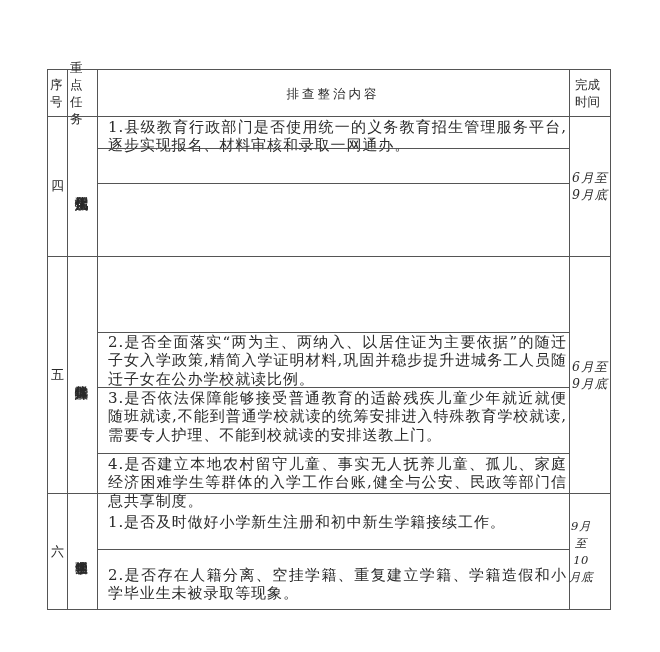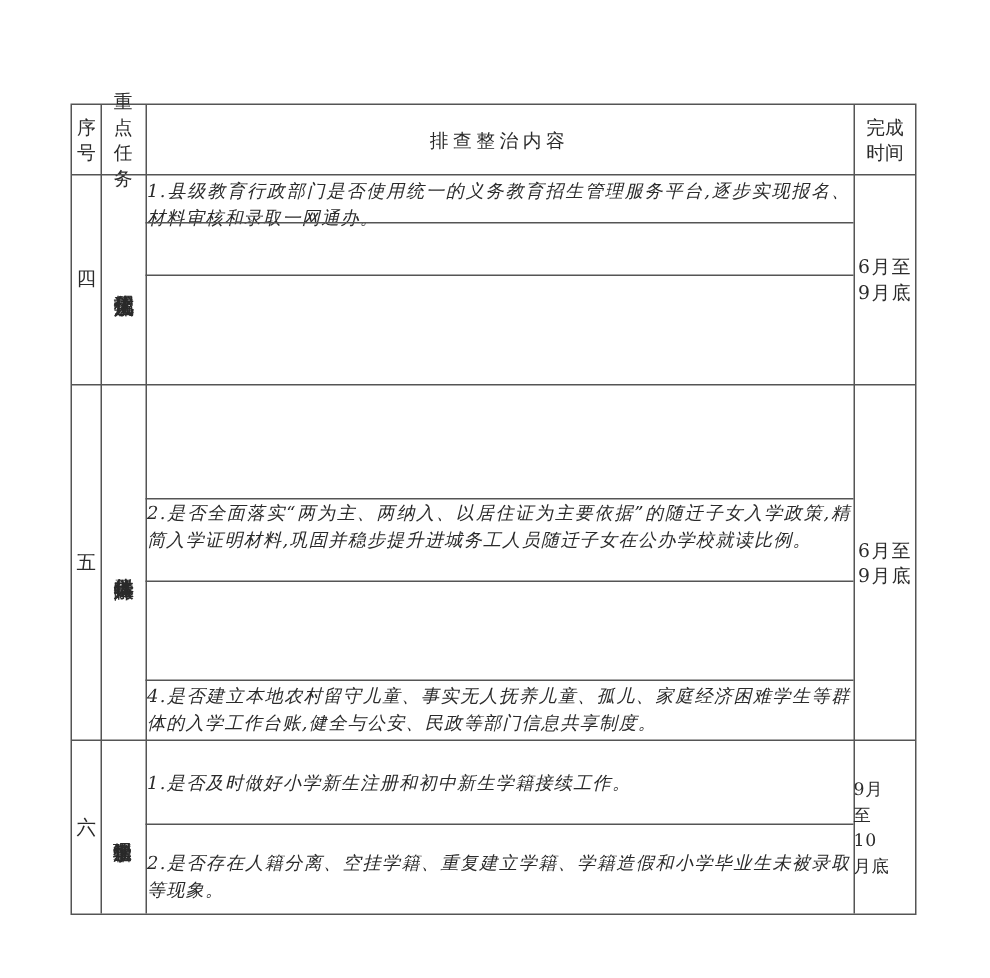--- a/index.html
+++ b/index.html
@@ -3,30 +3,30 @@
 <meta charset="utf-8">
 <style>
   html, body { margin: 0; padding: 0; background: #ffffff; }
   body { width: 660px; height: 652px; position: relative; overflow: hidden;
          font-family: "DejaVu Serif", "Liberation Serif", serif; color: #2a2a2a; }
   .tbl { position: absolute; left: 47px; top: 69px; width: 564px; height: 541px;
          border: 1.5px solid #555; box-sizing: border-box; }
   .cell { position: absolute; box-sizing: border-box; }
   .vline { position: absolute; top: 0; bottom: 0; width: 0; border-left: 1.2px solid #555; }
   .hline { position: absolute; height: 0; border-top: 1.2px solid #555; }
-  .hdr { font-size: 12.5px; line-height: 17px; text-align: center; display: flex;
+  .hdr { font-size: 12.5px; line-height: 17px; text-align: left; display: flex;
          align-items: center; justify-content: center; }
   .seq { font-size: 13px; display: flex; align-items: center; justify-content: center; }
   .task { display: flex; align-items: center; justify-content: center; }
   .task span { writing-mode: vertical-rl; text-orientation: upright; font-size: 13.5px;
                letter-spacing: 0px; line-height: 16px; }
-  .item { font-size: 12px; line-height: 18.3px; padding: 0 2px 0 1px; letter-spacing: 0.9px;
-          text-align: justify; font-style: italic; }
-  .time { font-size: 12.5px; line-height: 17px; display: flex;
-          align-items: center; justify-content: center; letter-spacing: 1px; }
+  .item { font-size: 15px; line-height: 18.3px; padding: 0 2px 0 11px; letter-spacing: 0.9px;
+          text-align: justify; }
+  .time { font-size: 12.5px; line-height: 17px; text-align: center; display: flex;
+          align-items: center; justify-content: center; letter-spacing: 1px; font-style: italic; }
 </style>
 </head>
 <body>
 
 <div class="tbl">
 
   <div class="vline" style="left:19px"></div>
   <div class="vline" style="left:49px"></div>
   <div class="vline" style="left:521px"></div>
 
@@ -65,20 +65,23 @@
     <span>五</span>
   </div>
   <div class="cell task" style="left:19px;top:186px;width:30px;height:237px">
     <span>保障特殊群体入学</span>
   </div>
   <div class="hline" style="left:49px;width:472px;top:262px"></div>
   <div class="cell item" style="left:49px;top:263px;width:472px;height:54px">
     <span>2.是否全面落实“两为主、两纳入、以居住证为主要依据”的随迁子女入学政策,精简入学证明材料,巩固并稳步提升进城务工人员随迁子女在公办学校就读比例。</span>
   </div>
   <div class="hline" style="left:49px;width:472px;top:317px"></div>
+  <div class="cell item" style="left:49px;top:319px;width:472px;height:64px">
+    <span>3.是否依法保障能够接受普通教育的适龄残疾儿童少年就近就便随班就读,不能到普通学校就读的统筹安排进入特殊教育学校就读,需要专人护理、不能到校就读的安排送教上门。</span>
+  </div>
   <div class="hline" style="left:49px;width:472px;top:383px"></div>
   <div class="cell item" style="left:49px;top:385px;width:472px;height:38px">
     <span>4.是否建立本地农村留守儿童、事实无人抚养儿童、孤儿、家庭经济困难学生等群体的入学工作台账,健全与公安、民政等部门信息共享制度。</span>
   </div>
   <div class="cell time" style="left:521px;top:186px;width:42px;height:237px">
     <span style="white-space:pre-line">6月至
 9月底</span>
   </div>
   <div class="hline" style="left:0;right:0;top:423px"></div>
 

